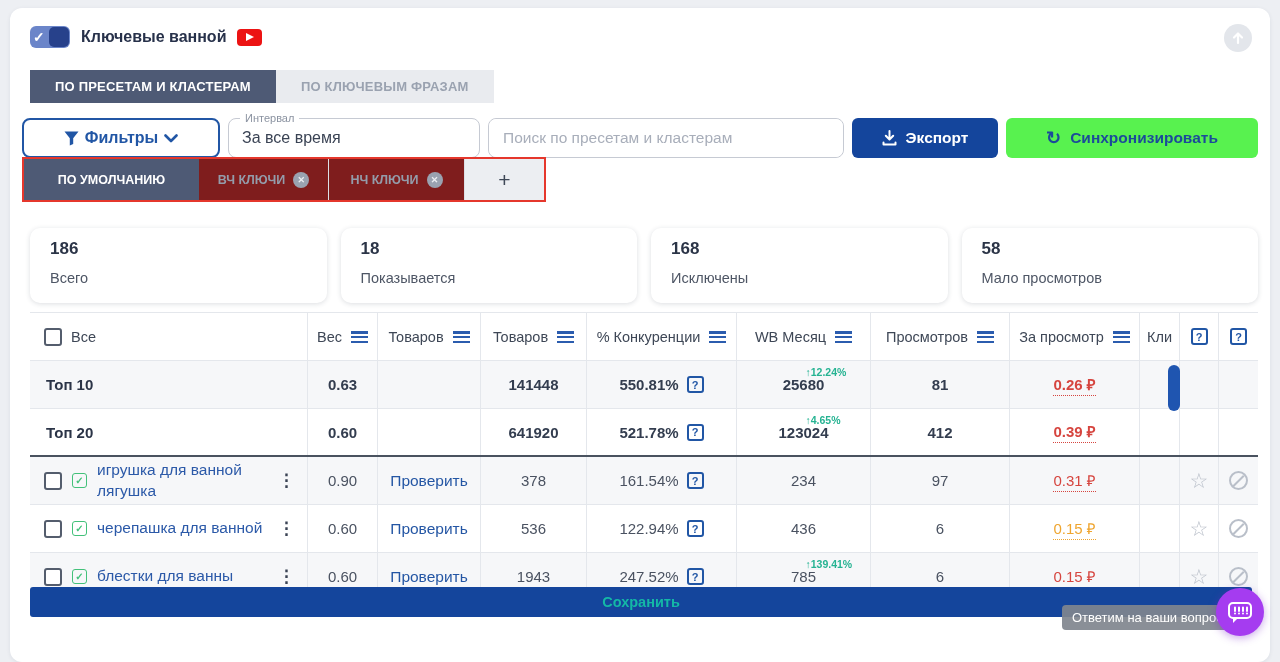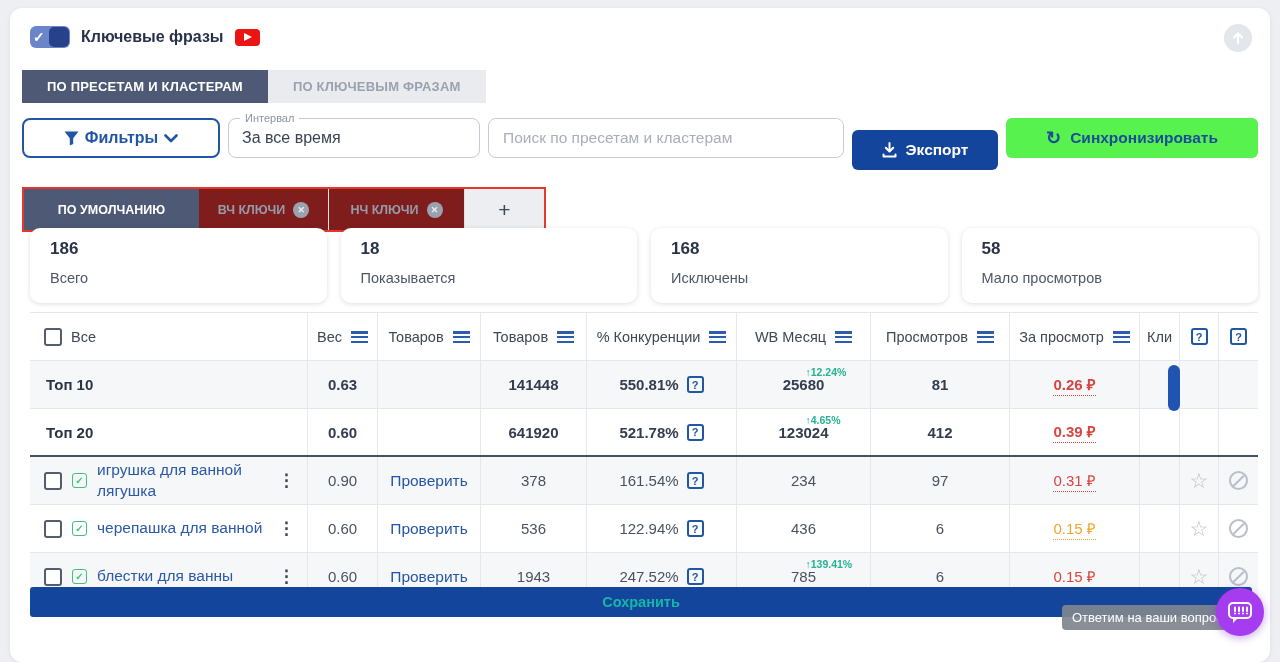--- a/index.html
+++ b/index.html
@@ -12,37 +12,37 @@
   .toggle-check { position:absolute; left:3px; top:0; color:#fff; font-size:14px; font-weight:700; line-height:22px; }
   .toggle-thumb { position:absolute; right:1px; top:1px; width:20px; height:20px; background:#27418b; border-radius:5px; }
   .page-title { font-size:16px; font-weight:700; color:#27314a; }
   .yt { width:25px; height:17px; background:#ec1313; border-radius:4px; position:relative; }
   .yt::after { content:""; position:absolute; left:9px; top:4px; border-left:8px solid #fff; border-top:4.5px solid transparent; border-bottom:4.5px solid transparent; }
   .scroll-top { position:absolute; right:18px; top:16px; width:28px; height:28px; border-radius:50%; background:#e3e6eb; display:flex; align-items:center; justify-content:center; cursor:pointer; }
 
   
   .main-tabs { position:absolute; left:12px; top:62px; display:flex; }
   .mtab { height:33px; display:flex; align-items:center; padding:0 25px; font-size:13px; font-weight:700; letter-spacing:.2px; cursor:pointer; }
-  .mtab.active { background:#4e5a75; color:#fff; }
+  .mtab.active { background:#4e5a75; color:#fff;margin-left:8px; }
   .mtab.idle { background:#e9ebef; color:#9aa2b0; }
 
   
   .btn-filters { position:absolute; left:12px; top:110px; width:198px; height:40px; background:#fff; border:2px solid #2156a5; border-radius:8px; display:flex; align-items:center; justify-content:center; gap:6px; color:#2156a5; font-size:16px; font-weight:700; cursor:pointer; }
   .interval { position:absolute; left:218px; top:110px; width:252px; height:40px; border:1px solid #c6cad3; border-radius:8px; background:#fff; }
   .interval-label { position:absolute; top:-7px; left:11px; background:#fff; padding:0 5px; font-size:11px; color:#8b93a1; }
   .interval-value { line-height:38px; padding-left:13px; font-size:16px; color:#3a4354; }
   .search { position:absolute; left:478px; top:110px; width:356px; height:40px; border:1px solid #c6cad3; border-radius:8px; background:#fff; }
   .search input { width:100%; height:100%; border:0; outline:0; border-radius:8px; padding:0 14px; font-size:15.5px; color:#3a4354; font-family:inherit; }
   .search input::placeholder { color:#a8aeba; }
-  .btn-export { position:absolute; left:842px; top:110px; width:146px; height:40px; background:#14459c; border-radius:6px; display:flex; align-items:center; justify-content:center; gap:9px; color:#fff; font-size:15.5px; font-weight:700; cursor:pointer;margin-top:12px; }
+  .btn-export { position:absolute; left:842px; top:110px; width:146px; height:40px; background:#14459c; border-radius:6px; display:flex; align-items:center; justify-content:center; gap:9px; color:#fff; font-size:15.5px; font-weight:700; cursor:pointer; }
   .btn-sync { position:absolute; left:996px; top:110px; width:252px; height:40px; background:#58f24f; border-radius:6px; display:flex; align-items:center; justify-content:center; gap:9px; color:#1b4b9a; font-size:15.5px; font-weight:700; cursor:pointer; }
   .sync-glyph { font-size:18px; font-weight:700; }
 
   
-  .presets { position:absolute; left:12px; top:179px; width:524px; height:45px; border:2px solid #e5372c; display:flex; align-items:stretch; }
+  .presets { position:absolute; left:12px; top:149px; width:524px; height:45px; border:2px solid #e5372c; display:flex; align-items:stretch; }
   .ptab { display:flex; align-items:center; justify-content:center; gap:8px; font-size:12.5px; font-weight:700; cursor:pointer; }
   .ptab.active { width:175px; background:#4e5a75; color:#fff; }
   .ptab.idle { background:#7f1d1d; color:#949caa; border-right:1px solid #dcdfe5; }
   .ptab.idle.t2 { width:130px; } .ptab.idle.t3 { width:136px; }
   .ptab.plus { width:79px; background:#eceef2; color:#3e4757; font-size:21px; font-weight:400; border-right:0; }
   .close-x { width:16px; height:16px; border-radius:50%; background:#9aa2b0; color:#eceef2; font-size:9px; display:flex; align-items:center; justify-content:center; }
   .close-x::after { content:"✕"; font-weight:700; }
 
   
   .cards { position:absolute; left:20px; top:220px; width:1228px; display:flex; gap:14px; }
@@ -94,21 +94,21 @@
 </head>
 <body>
 
 <div class="card">
 
   <div class="topbar">
     <div class="toggle">
       <span class="toggle-check">✓</span>
       <span class="toggle-thumb"></span>
     </div>
-    <span class="page-title">Ключевые фразы</span>
+    <span class="page-title">Ключевые ванной</span>
     <span class="yt"></span>
   </div>
   <div class="scroll-top">
     <svg width="14" height="14" viewBox="0 0 14 14">
         <path d="M7 12 V3 M3 6.5 L7 2.5 L11 6.5" stroke="#fff" stroke-width="2.2" fill="none" stroke-linecap="round" stroke-linejoin="round"></path>
       </svg>
   </div>
 
   <div class="main-tabs">
     <div class="mtab active">ПО ПРЕСЕТАМ И КЛАСТЕРАМ</div>

